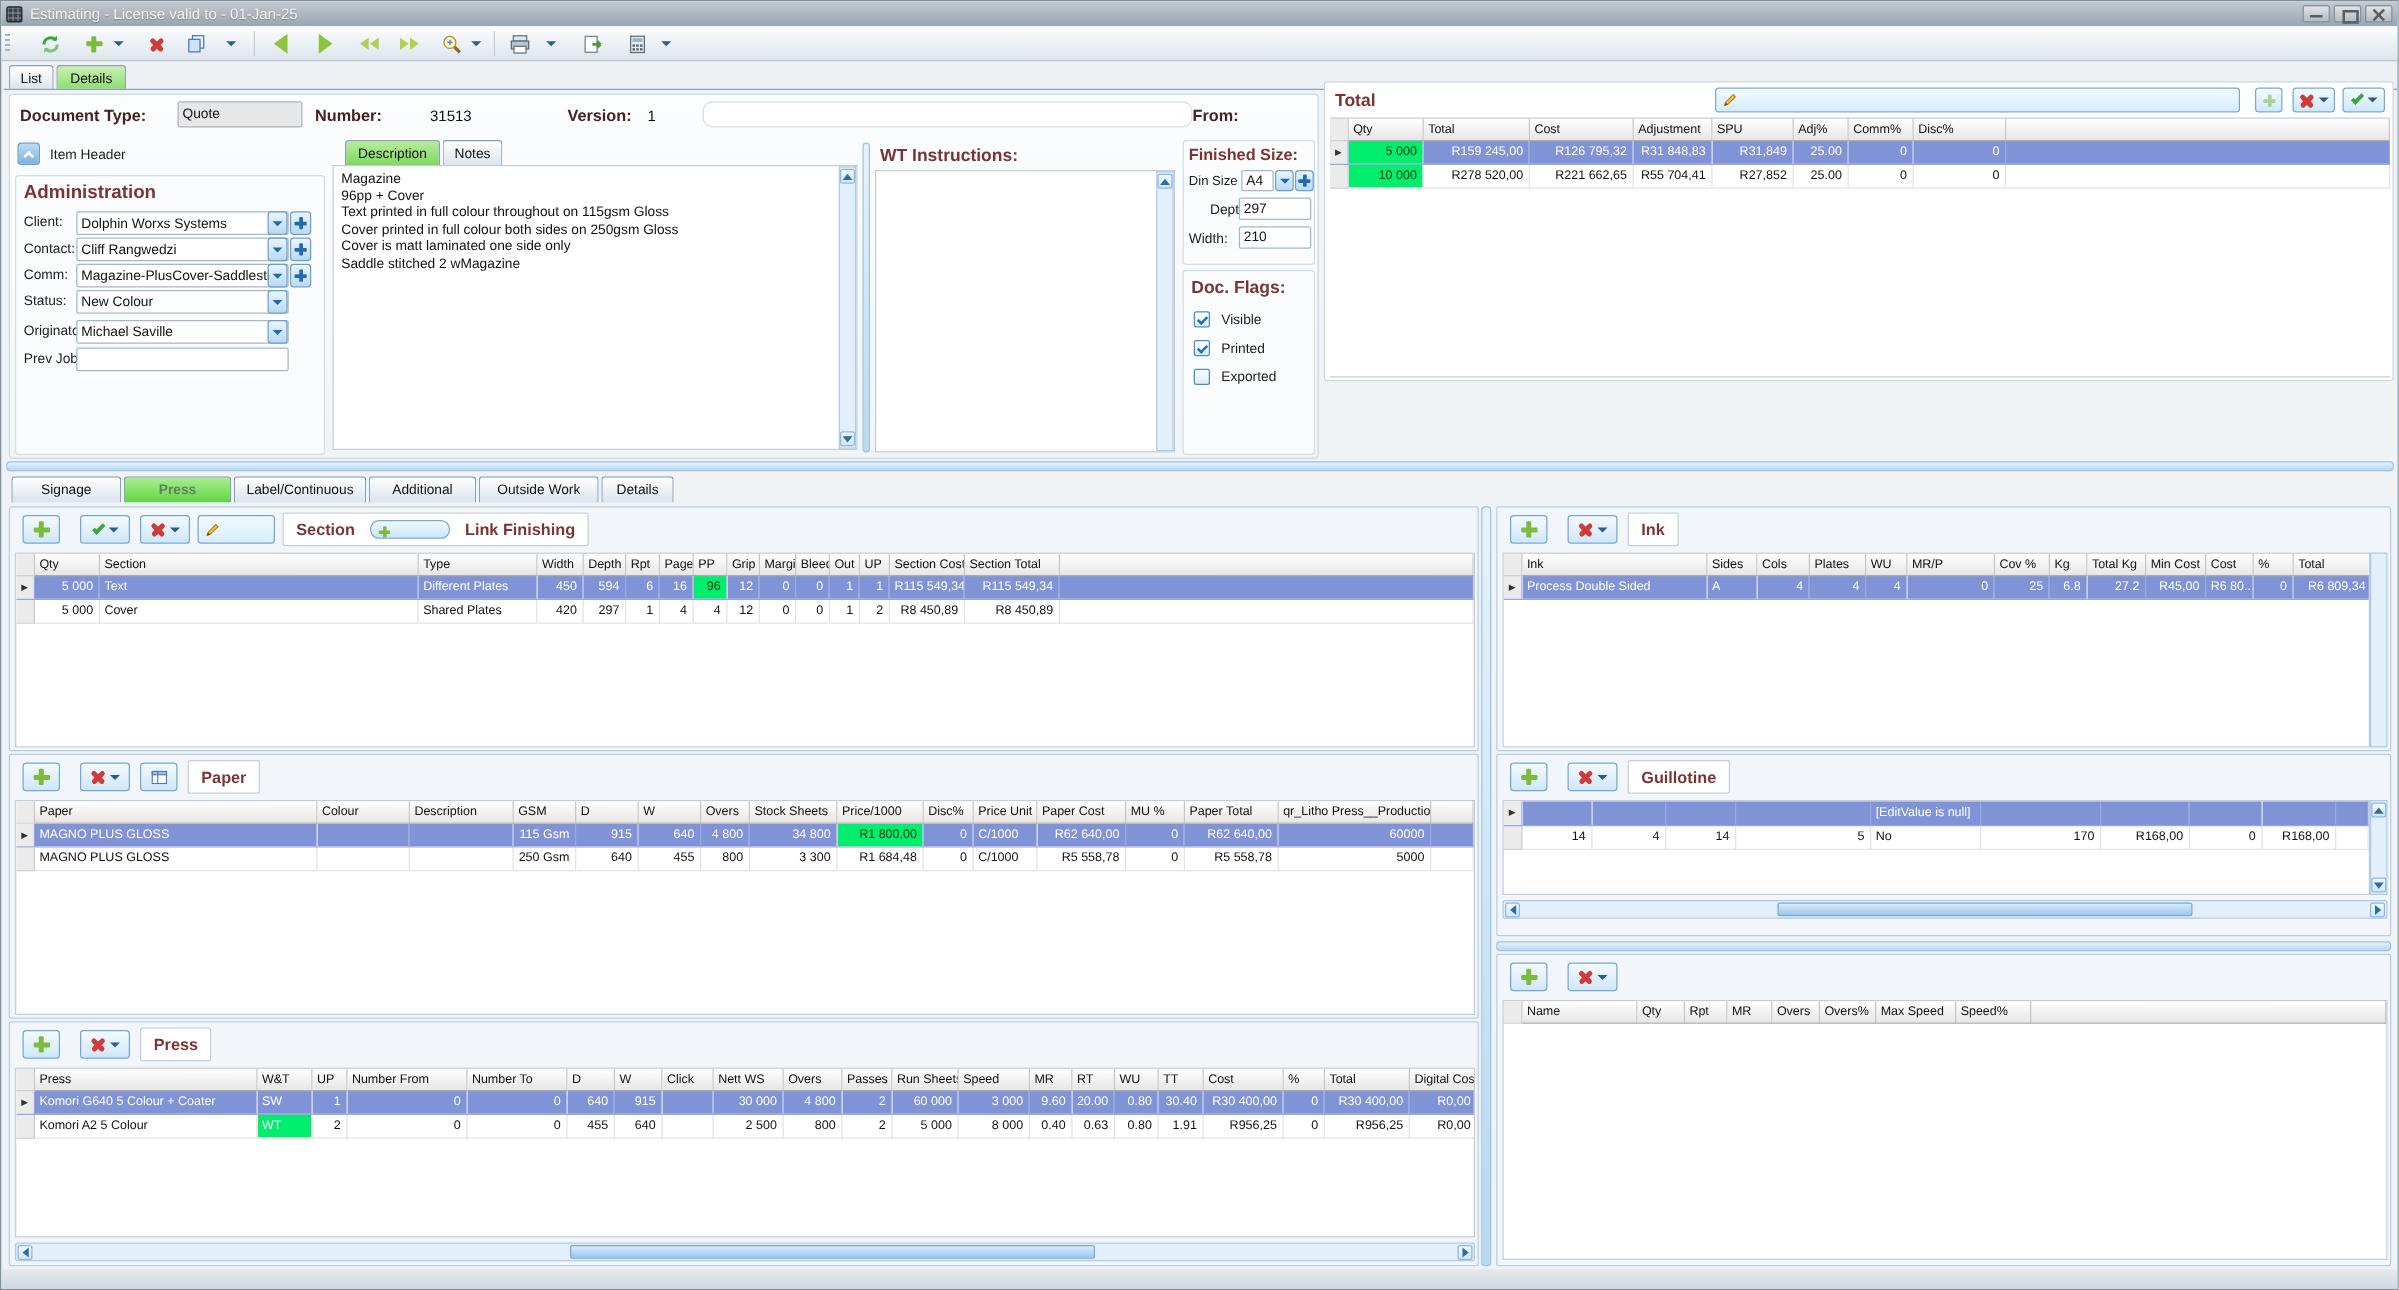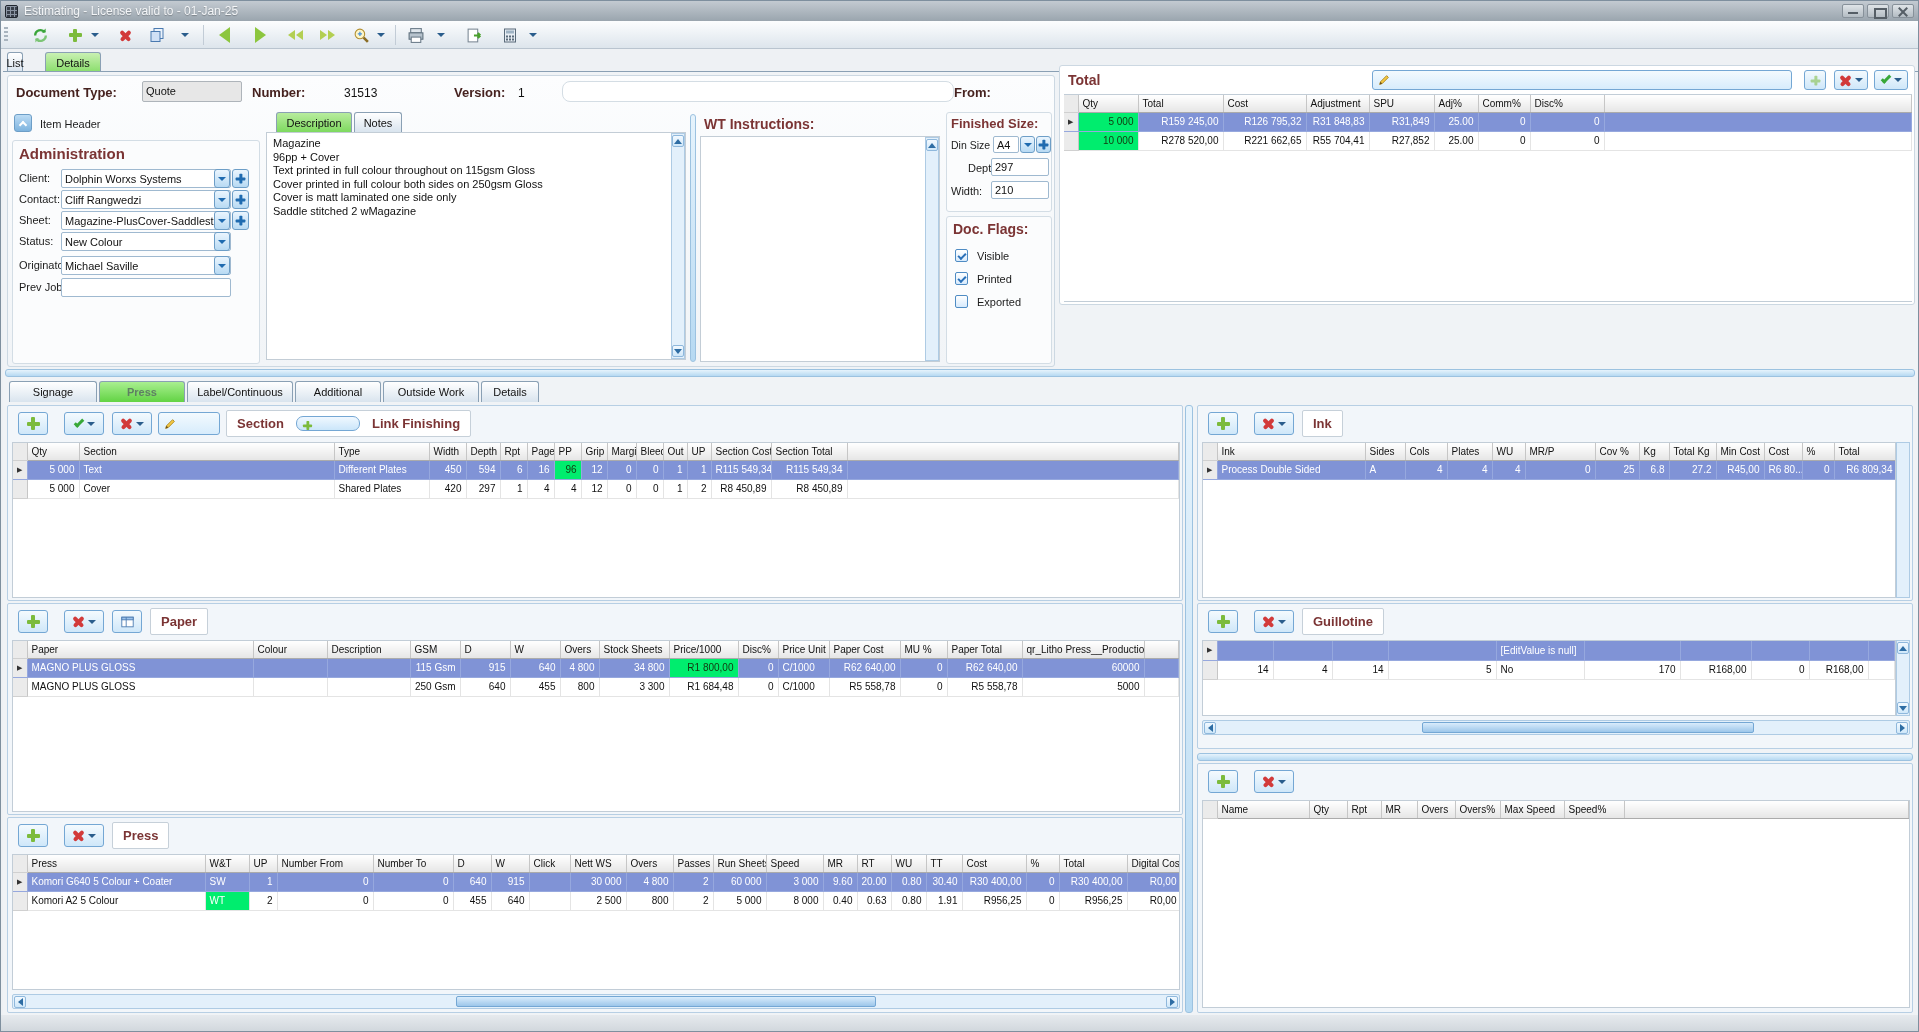--- a/index.html
+++ b/index.html
@@ -204,21 +204,21 @@
             <rect x="7" y="11" width="2" height="2"></rect>
             <rect x="10" y="11" width="2" height="2"></rect>
           </g>
         </svg>
     </span>
     <span class="tb" style="left:526px;width:12px;">
         <span class="caret-d"></span>
       </span>
   </div>
 
-  <div class="tab" style="left:6px;width:16px;">
+  <div class="tab" style="left:6px;width:36px;">
       <span>List</span>
     </div>
   <div class="tab active" style="left:44px;width:56px;">
       <span>Details</span>
     </div>
 
   <div class="content"></div>
 
   <div class="hdr-panel" style="left:6px;top:74px;width:1048px;height:292px;">
     <span class="dlabel" style="left:8px;top:9px;">Document Type:</span>
@@ -252,21 +252,21 @@
       <span class="combo" style="left:48px;top:49px;width:170px;">
           <span class="val">Cliff Rangwedzi</span>
         </span>
       <span class="sqbtn" style="left:201px;top:49px;width:16px;">
           <span class="caret-d" style="border-top-color:#1f6bb0;"></span>
         </span>
       <span class="sqbtn" style="left:219px;top:49px;">
           <span class="i-plus blue small"></span>
         </span>
 
-      <span class="flabel" style="left:6px;top:73px;">Sheet:</span>
+      <span class="flabel" style="left:6px;top:73px;">Comm:</span>
       <span class="combo" style="left:48px;top:70px;width:170px;">
           <span class="val">Magazine-PlusCover-Saddlesti...</span>
         </span>
       <span class="sqbtn" style="left:201px;top:70px;width:16px;">
           <span class="caret-d" style="border-top-color:#1f6bb0;"></span>
         </span>
       <span class="sqbtn" style="left:219px;top:70px;">
           <span class="i-plus blue small"></span>
         </span>
 

